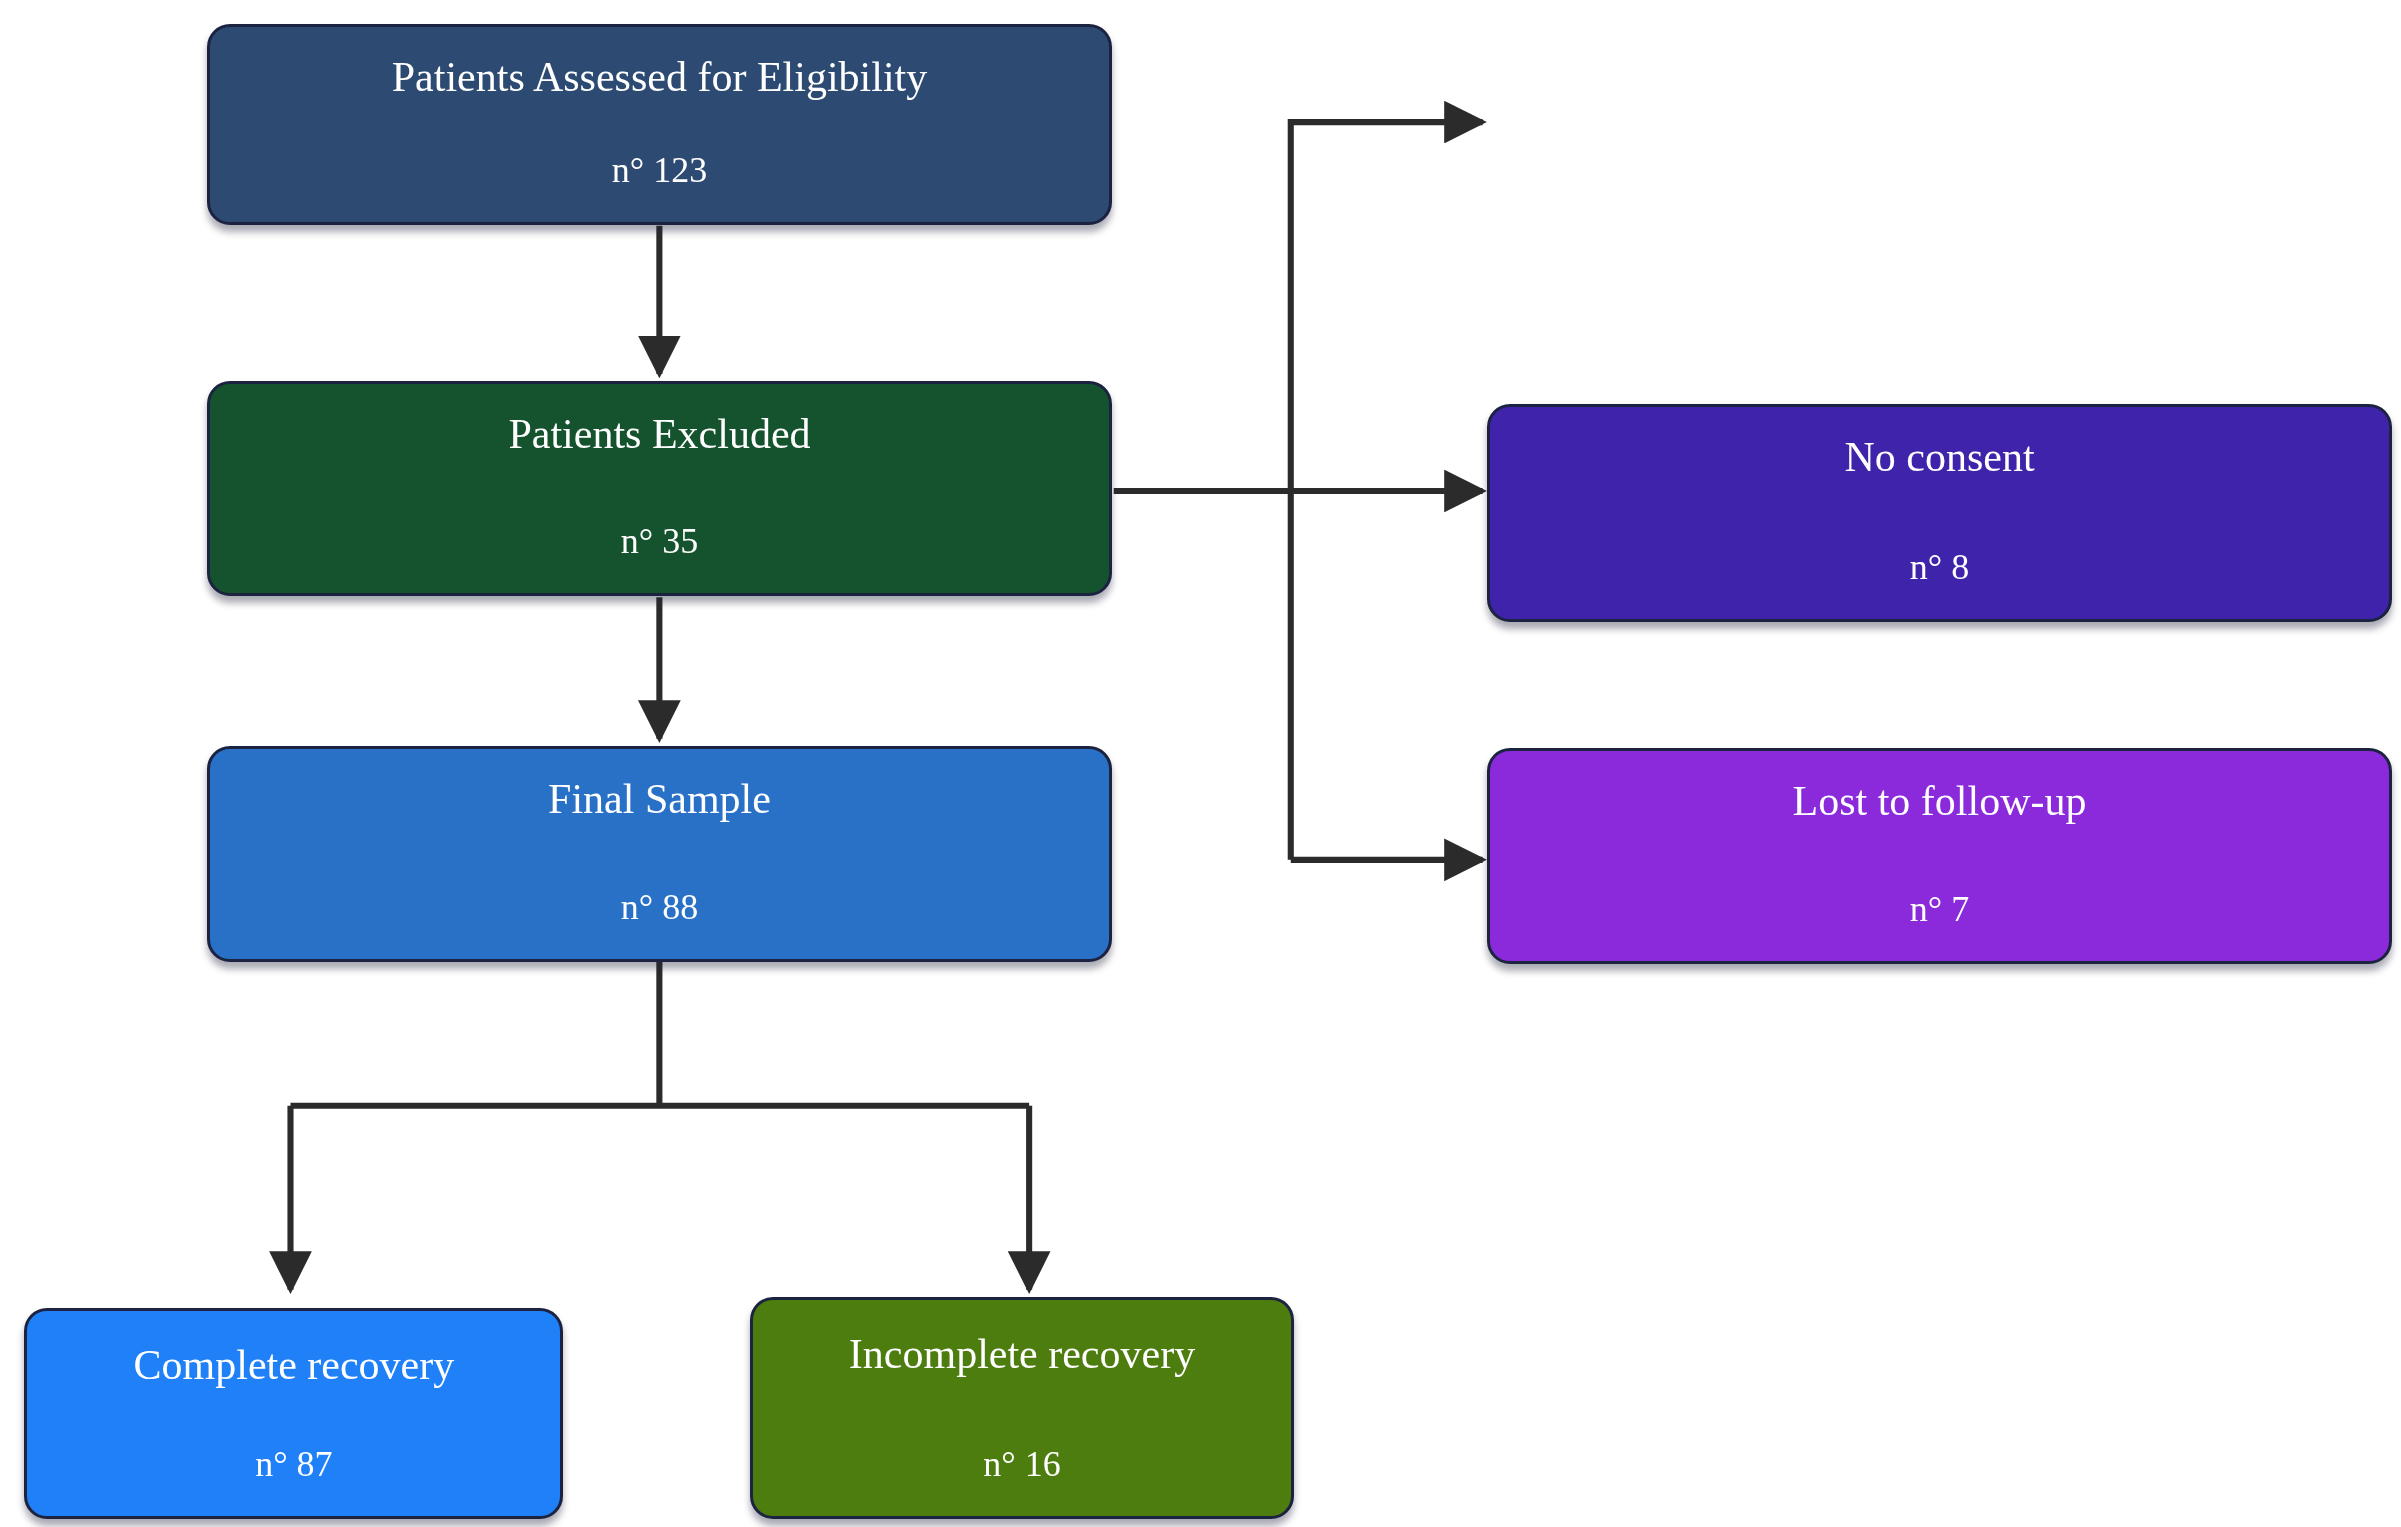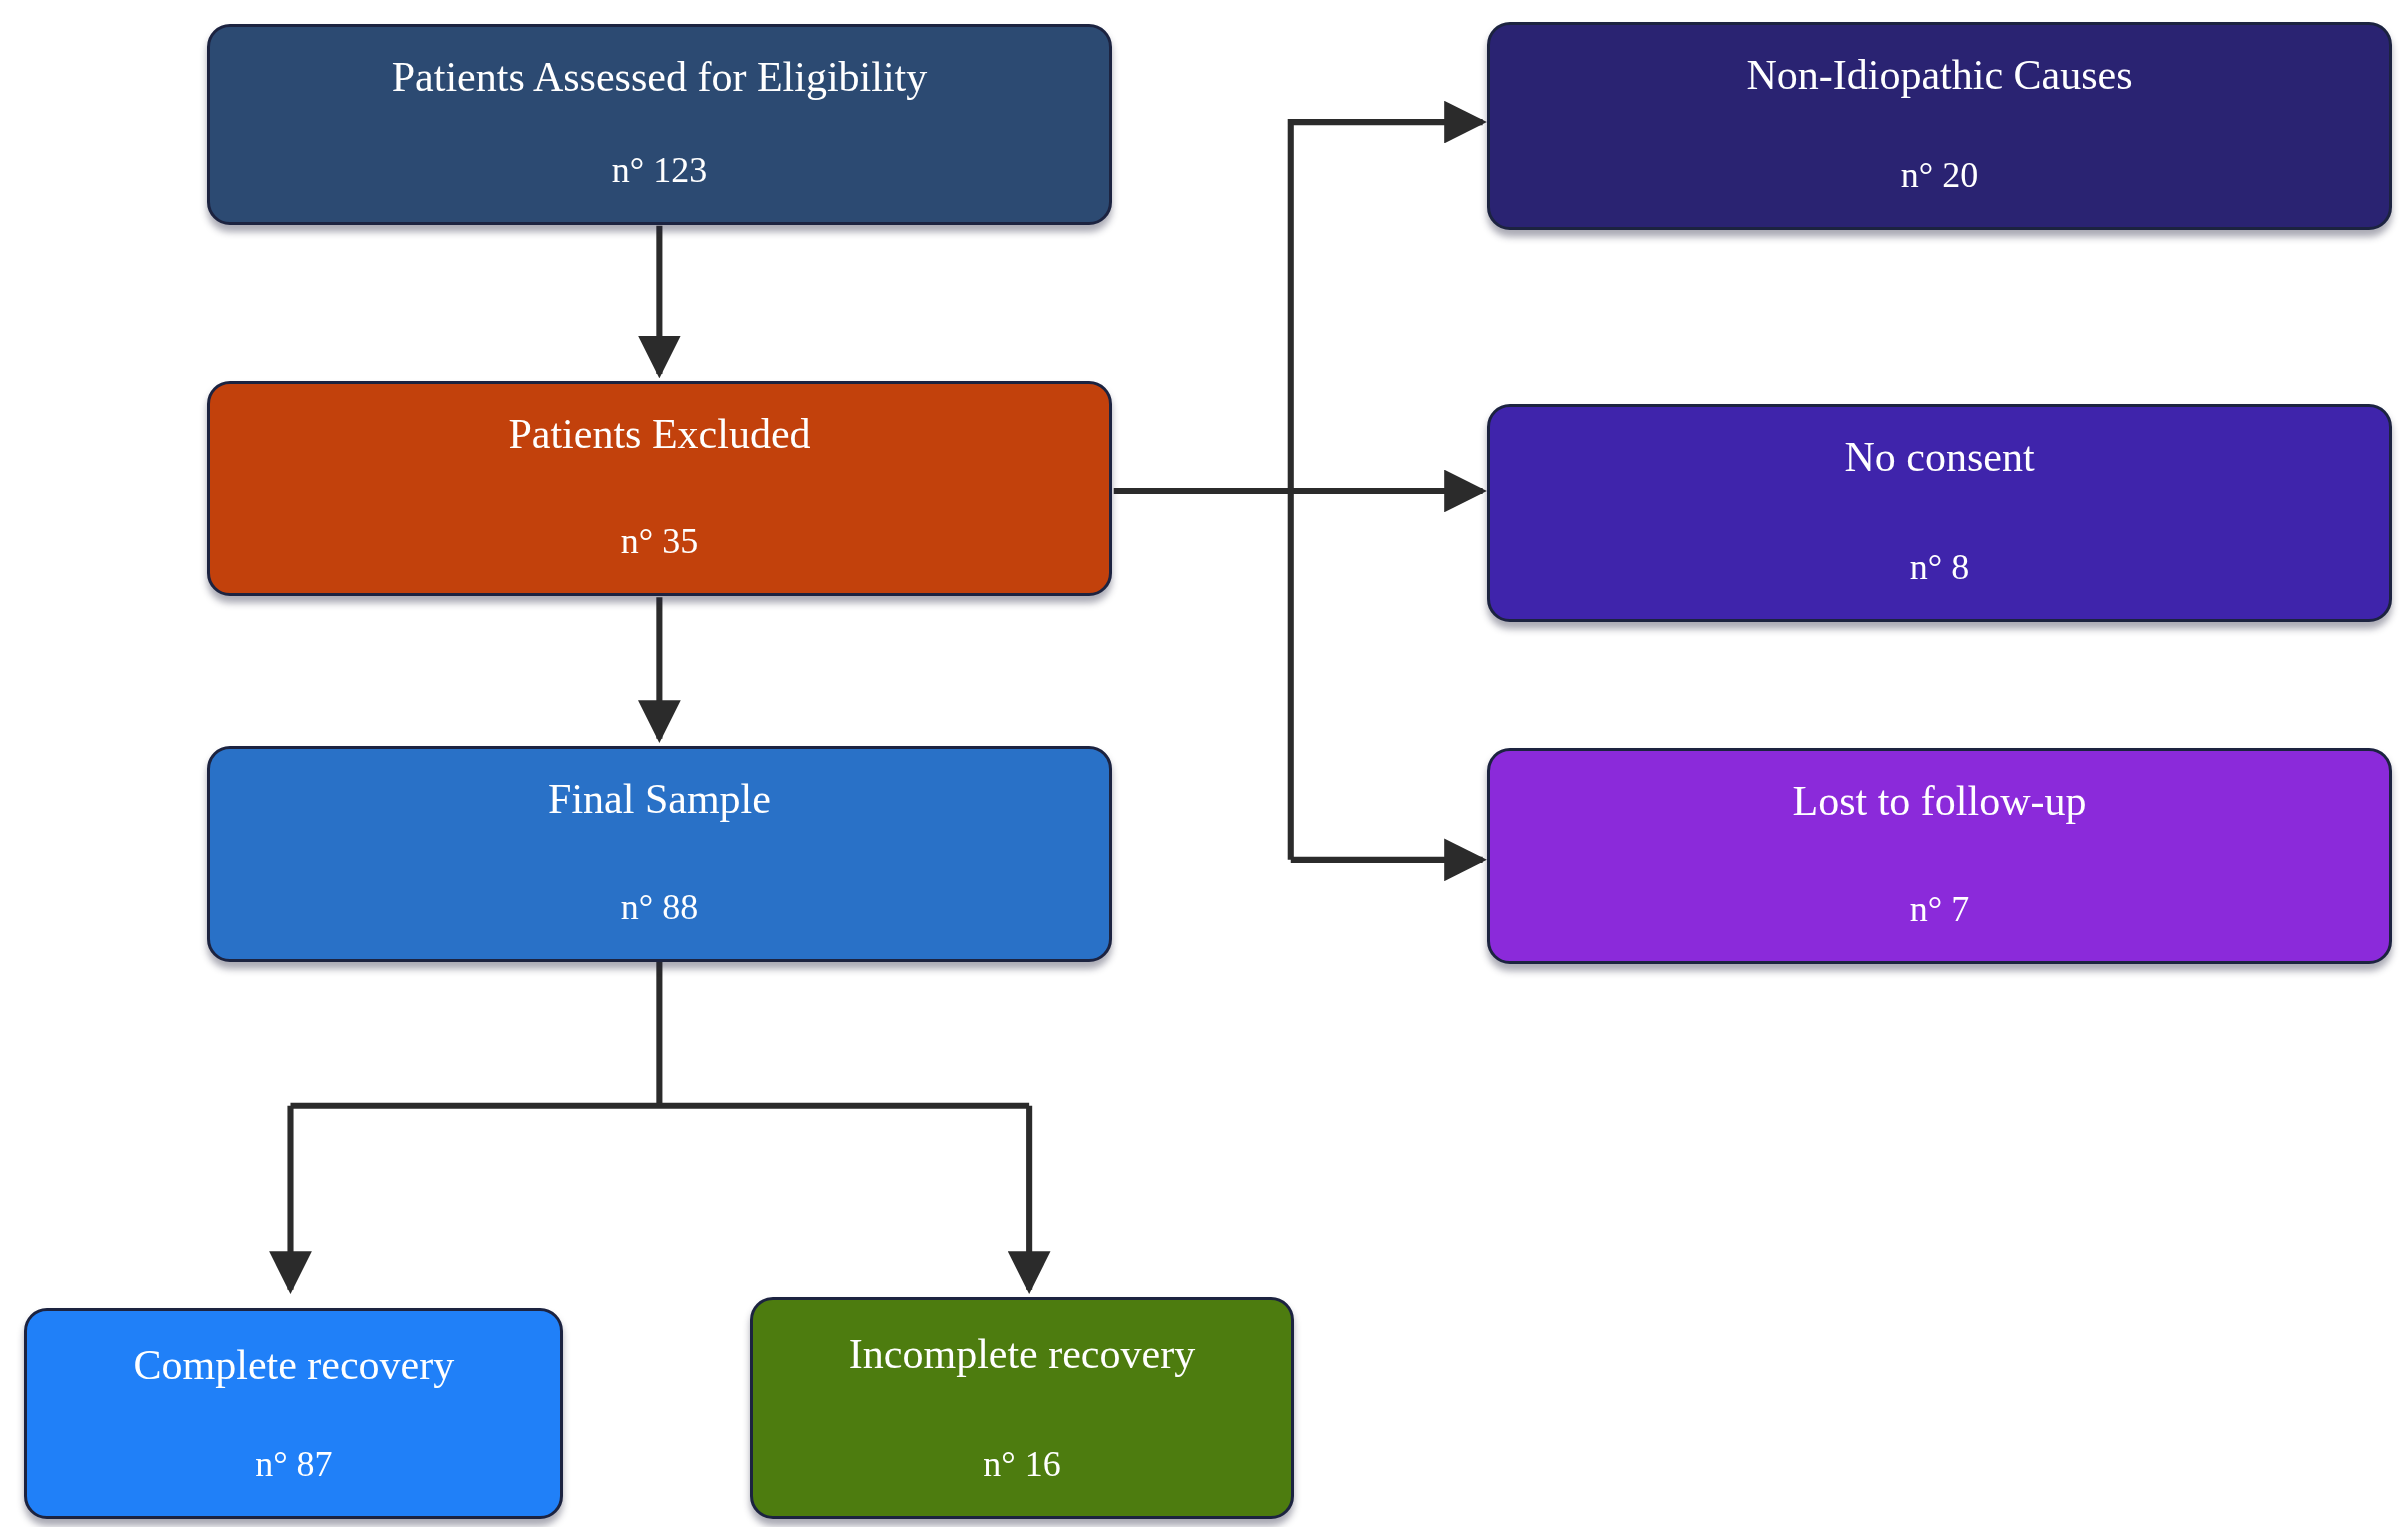--- a/index.html
+++ b/index.html
@@ -76,34 +76,30 @@
       <path d="M 1480 986 L 1480 140 L 1700 140" marker-end="url(#ah)"></path>
       <path d="M 1480 986 L 1700 986" marker-end="url(#ah)"></path>
     </g>
   </svg>
 
   <div class="node" id="node-assessed" style="background: rgb(44, 74, 114);">
     <div class="node-label">Patients Assessed for Eligibility</div>
     <div class="node-count">n° 123</div>
   </div>
 
-  <div class="node" id="node-excluded" style="background: #c2410c;">
+  <div class="node" id="node-excluded" style="background: #14532d;">
     <div class="node-label">Patients Excluded</div>
     <div class="node-count">n° 35</div>
   </div>
 
   <div class="node" id="node-final" style="background: rgb(41, 113, 199);">
     <div class="node-label">Final Sample</div>
     <div class="node-count">n° 88</div>
   </div>
 
-  <div class="node" id="node-nonidiopathic" style="background: rgb(42, 35, 114);">
-    <div class="node-label">Non-Idiopathic Causes</div>
-    <div class="node-count">n° 20</div>
-  </div>
 
   <div class="node" id="node-noconsent" style="background: rgb(63, 36, 171);">
     <div class="node-label">No consent</div>
     <div class="node-count">n° 8</div>
   </div>
 
   <div class="node" id="node-lost" style="background: rgb(139, 42, 218);">
     <div class="node-label">Lost to follow-up</div>
     <div class="node-count">n° 7</div>
   </div>

